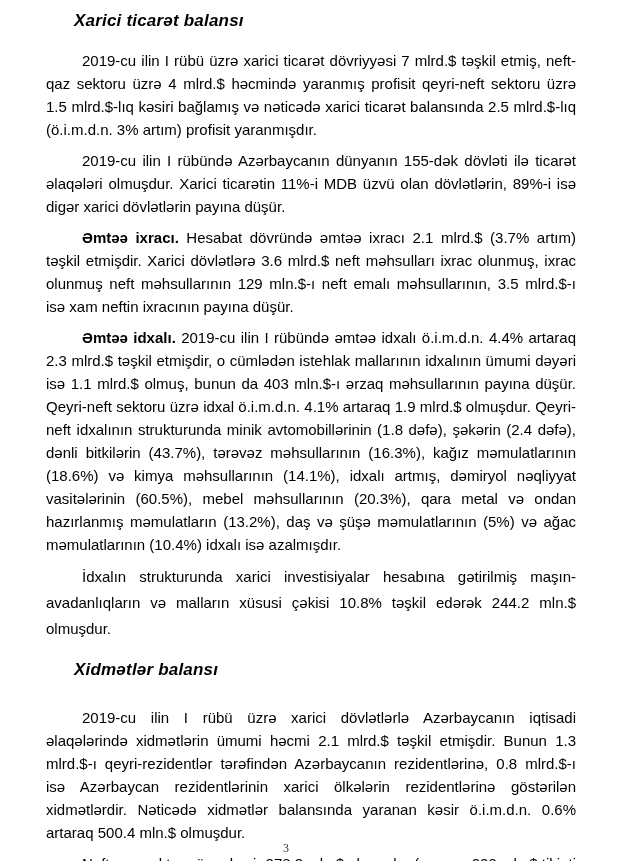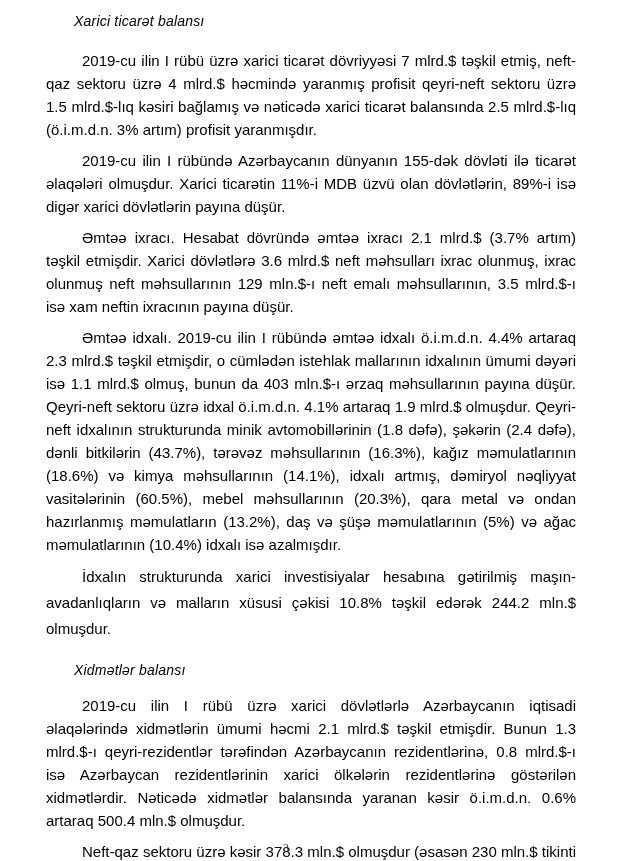--- a/index.html
+++ b/index.html
@@ -14,41 +14,41 @@
     background: #ffffff;
     color: #000000;
     font-family: "Liberation Sans", "DejaVu Sans", sans-serif;
     font-size: 15px;
     overflow: hidden;
   }
   .content {
     padding: 13px 36px 0 38px;
   }
   .heading {
-    font-size: 14px;
-    font-weight: normal;
+    font-size: 17px;
+    font-weight: bold;
     font-style: italic;
     line-height: 16px;
     margin: 0 0 20px 36px;
     letter-spacing: 0.2px;
   }
   .heading.services {
-    margin: 20px 0 16px 36px;
+    margin: 20px 0 28px 36px;
   }
   p.para {
     margin: 8px;
     text-indent: 36px;
     text-align: justify;
     line-height: 23px;
   }
   p.para.tight {
     line-height: 26px;
   }
   .lead {
-    font-weight: normal;
+    font-weight: bold;
   }
   .footer {
     position: absolute;
     bottom: 5px;
     left: 0;
     width: 572px;
     text-align: center;
   }
   .pagenum {
     font-family: "Liberation Serif", "DejaVu Serif", serif;

